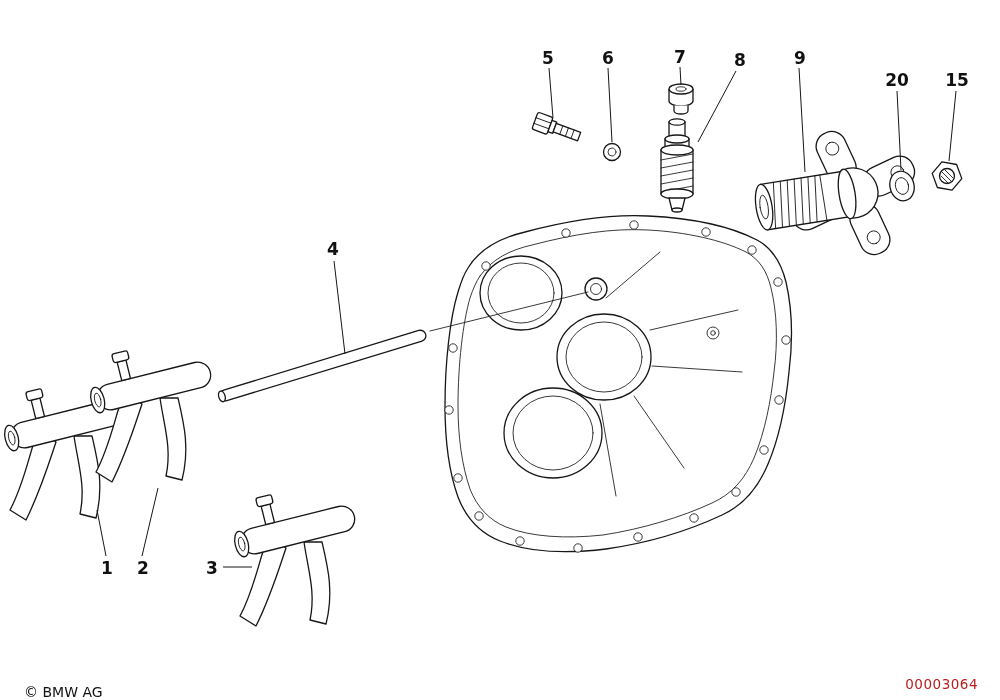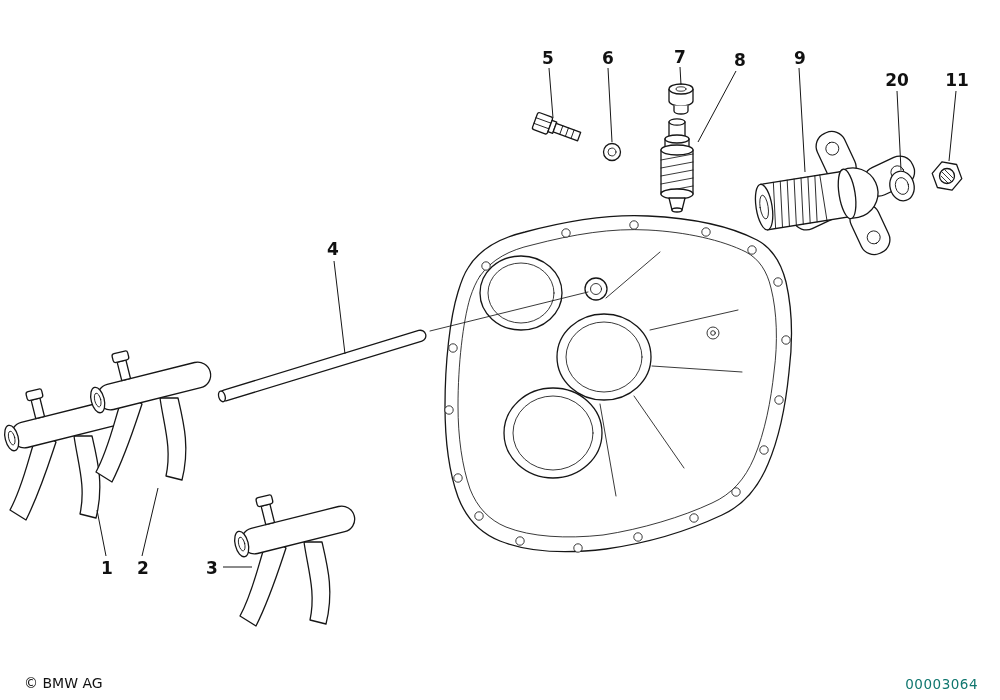--- a/index.html
+++ b/index.html
@@ -11,22 +11,22 @@
   .stage svg{position:absolute;left:0;top:0;}
   .pw{fill:#ffffff;stroke:#161616;stroke-width:1.3;stroke-linejoin:round;}
   .ln{fill:none;stroke:#161616;stroke-width:1.3;stroke-linecap:round;stroke-linejoin:round;}
   .tn{stroke-width:0.85;}
   .ld{fill:none;stroke:#161616;stroke-width:1;}
   .callout{
     position:absolute;transform:translate(-50%,-50%);
     font-size:17px;font-weight:600;line-height:1;color:#111;
     cursor:pointer;user-select:none;
   }
-  .footer-left{position:absolute;left:24px;bottom:9px;font-size:14px;color:#111;}
-  .footer-right{position:absolute;right:22px;bottom:8px;font-size:13.5px;color:#0f766e;letter-spacing:.5px;margin-top:8px;}
+  .footer-left{position:absolute;left:24px;bottom:0;font-size:14px;color:#111;}
+  .footer-right{position:absolute;right:22px;bottom:8px;font-size:13.5px;color:#b91c1c;letter-spacing:.5px;margin-top:8px;}
 </style>
 </head>
 <body>
 
 <div class="stage">
 
   <svg width="1000" height="700" viewBox="0 0 1000 700">
 
     <defs>
       <g id="fork">
@@ -236,18 +236,18 @@
   <div class="callout" style="left:107px;top:568px">1</div>
   <div class="callout" style="left:143px;top:568px">2</div>
   <div class="callout" style="left:212px;top:568px">3</div>
   <div class="callout" style="left:333px;top:249px">4</div>
   <div class="callout" style="left:548px;top:58px">5</div>
   <div class="callout" style="left:608px;top:58px">6</div>
   <div class="callout" style="left:680px;top:57px">7</div>
   <div class="callout" style="left:740px;top:60px">8</div>
   <div class="callout" style="left:800px;top:58px">9</div>
   <div class="callout" style="left:897px;top:80px">20</div>
-  <div class="callout" style="left:957px;top:80px">11</div>
+  <div class="callout" style="left:957px;top:80px">15</div>
 
   <div class="footer-left">© BMW AG</div>
   <div class="footer-right">00003064</div>
 
 </div>
 
 </body></html>

